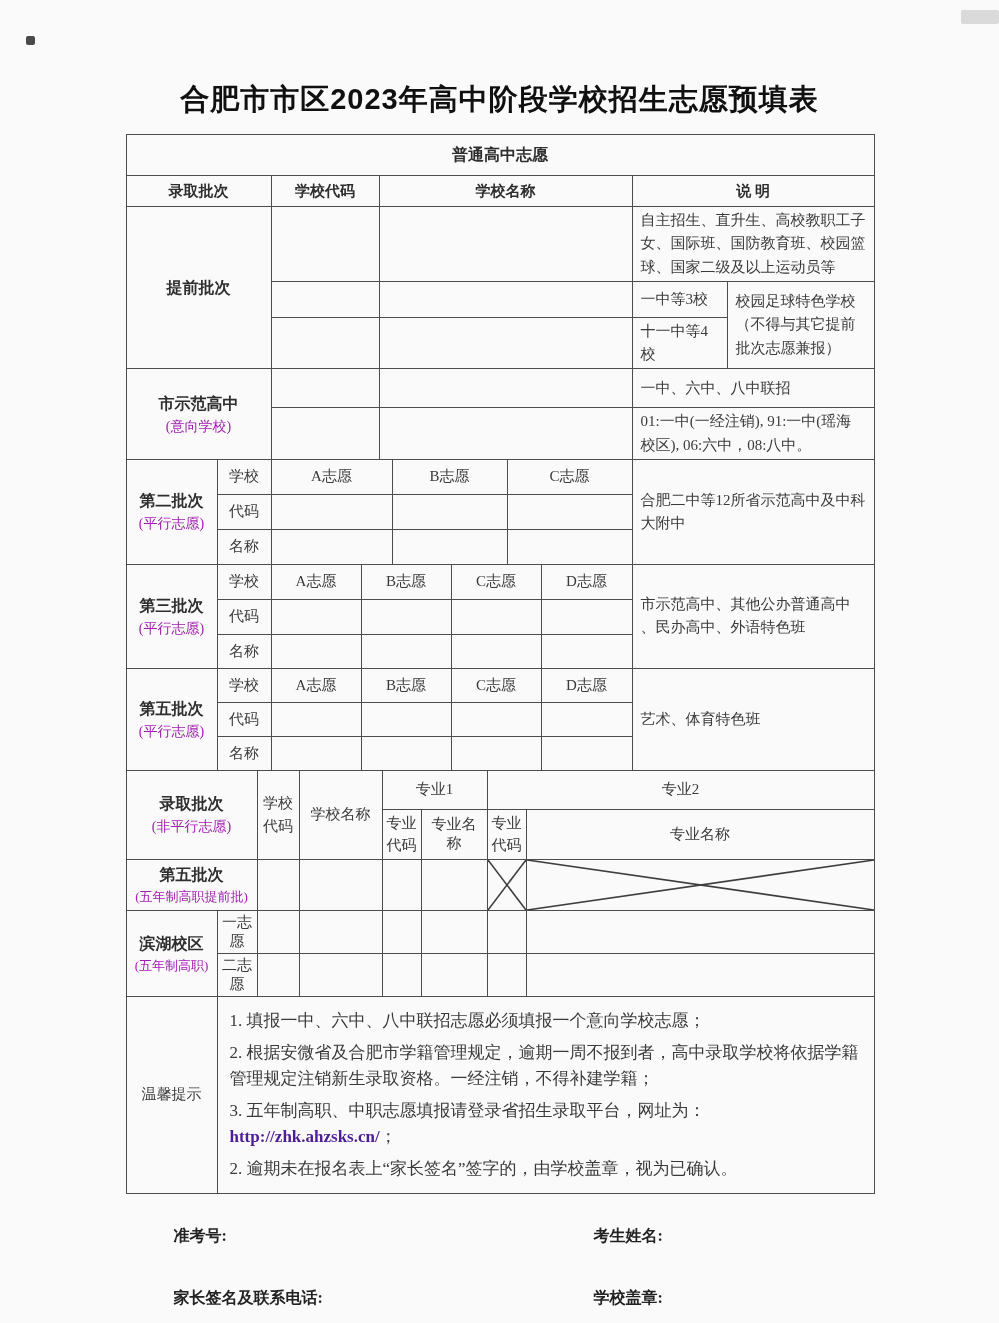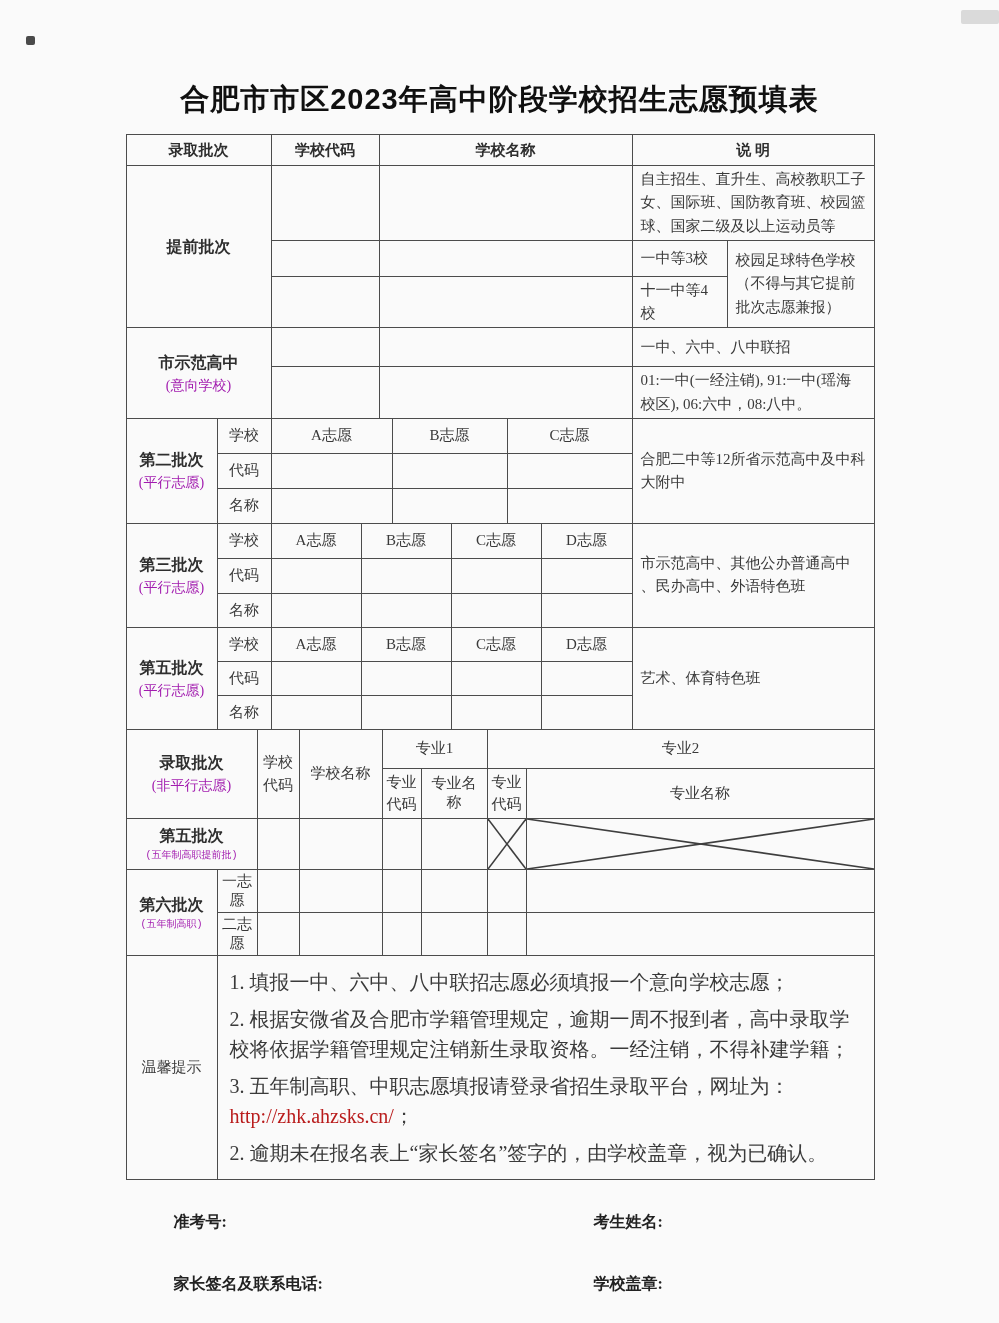--- a/index.html
+++ b/index.html
@@ -39,44 +39,54 @@
     text-align:center;
     vertical-align:middle;
     padding:2px 4px;
     overflow:hidden;
   }
   td.l{text-align:left;padding-left:8px;padding-right:8px;line-height:1.55;}
   td.bold, .bold{font-weight:bold;color:#2e2e2e;}
   .banner{font-weight:bold;font-size:16px;color:#2e2e2e;}
   .batch-label{font-weight:bold;font-size:16px;color:#2e2e2e;line-height:1.5;}
   .batch-sub{font-weight:normal;font-size:14px;color:#a21caf;white-space:nowrap;line-height:1.5;}
-  .batch-sub.tight{font-size:10px;font-family:Liberation Mono, monospace;}
+  .batch-sub.tight{font-size:13px;}
   .prelines{white-space:pre-line;line-height:1.5;}
   td.xcell{padding:0;position:relative;}
   td.xcell svg{display:block;width:100%;height:100%;position:absolute;left:0;top:0;}
   td.xcell svg line{stroke:#3e3e3e;stroke-width:1.6;vector-effect:non-scaling-stroke;}
   .tips-cell{padding:4px 12px;}
-  .tips-cell p{margin:7px 0;text-align:left;line-height:1.5;font-size:20px;}
-  .url{font-weight:normal;color:#b91c1c;text-align:center;}
+  .tips-cell p{margin:7px 0;text-align:left;line-height:1.5;font-size:17px;}
+  .url{font-weight:bold;color:#4c1d95;text-align:center;}
   .footer{width:748px;margin:0 auto;position:relative;font-weight:bold;color:#222;font-size:16px;}
   .footer .row1{position:absolute;top:32px;left:0;width:100%;}
   .footer .row2{position:absolute;top:94px;left:0;width:100%;}
   .footer .fl{position:absolute;left:48px;white-space:nowrap;}
   .footer .fr{position:absolute;left:468px;white-space:nowrap;}
 </style>
 </head>
 <body>
 
 <div class="artifact a1"></div>
 <div class="artifact a2"></div>
 
 <h1 class="title">合肥市市区2023年高中阶段学校招生志愿预填表</h1>
 
 <div class="form-wrap">
 
+  <table class="t">
+    <colgroup>
+        <col style="width:748px">
+      </colgroup>
+    <tbody>
+        <tr>
+          <td class="banner" style="height:36px">普通高中志愿</td>
+        </tr>
+  </tbody>
+    </table>
 
   <table class="t">
     <colgroup>
         <col style="width:145px">
         <col style="width:108px">
         <col style="width:253px">
         <col style="width:242px">
       </colgroup>
     <tbody>
         <tr style="height:31px">
@@ -335,21 +345,21 @@
         <col style="width:42px">
         <col style="width:83px">
         <col style="width:39px">
         <col style="width:66px">
         <col style="width:39px">
         <col style="width:348px">
       </colgroup>
     <tbody>
         <tr style="height:37px">
       <td rowspan="2">
-        <div class="batch-label">第六批次</div>
+        <div class="batch-label">滨湖校区</div>
         <div class="batch-sub tight">(五年制高职)</div>
       </td>
       <td>一志愿</td>
       <td></td>
       <td></td>
       <td></td>
       <td></td>
       <td></td>
       <td></td>
     </tr>

